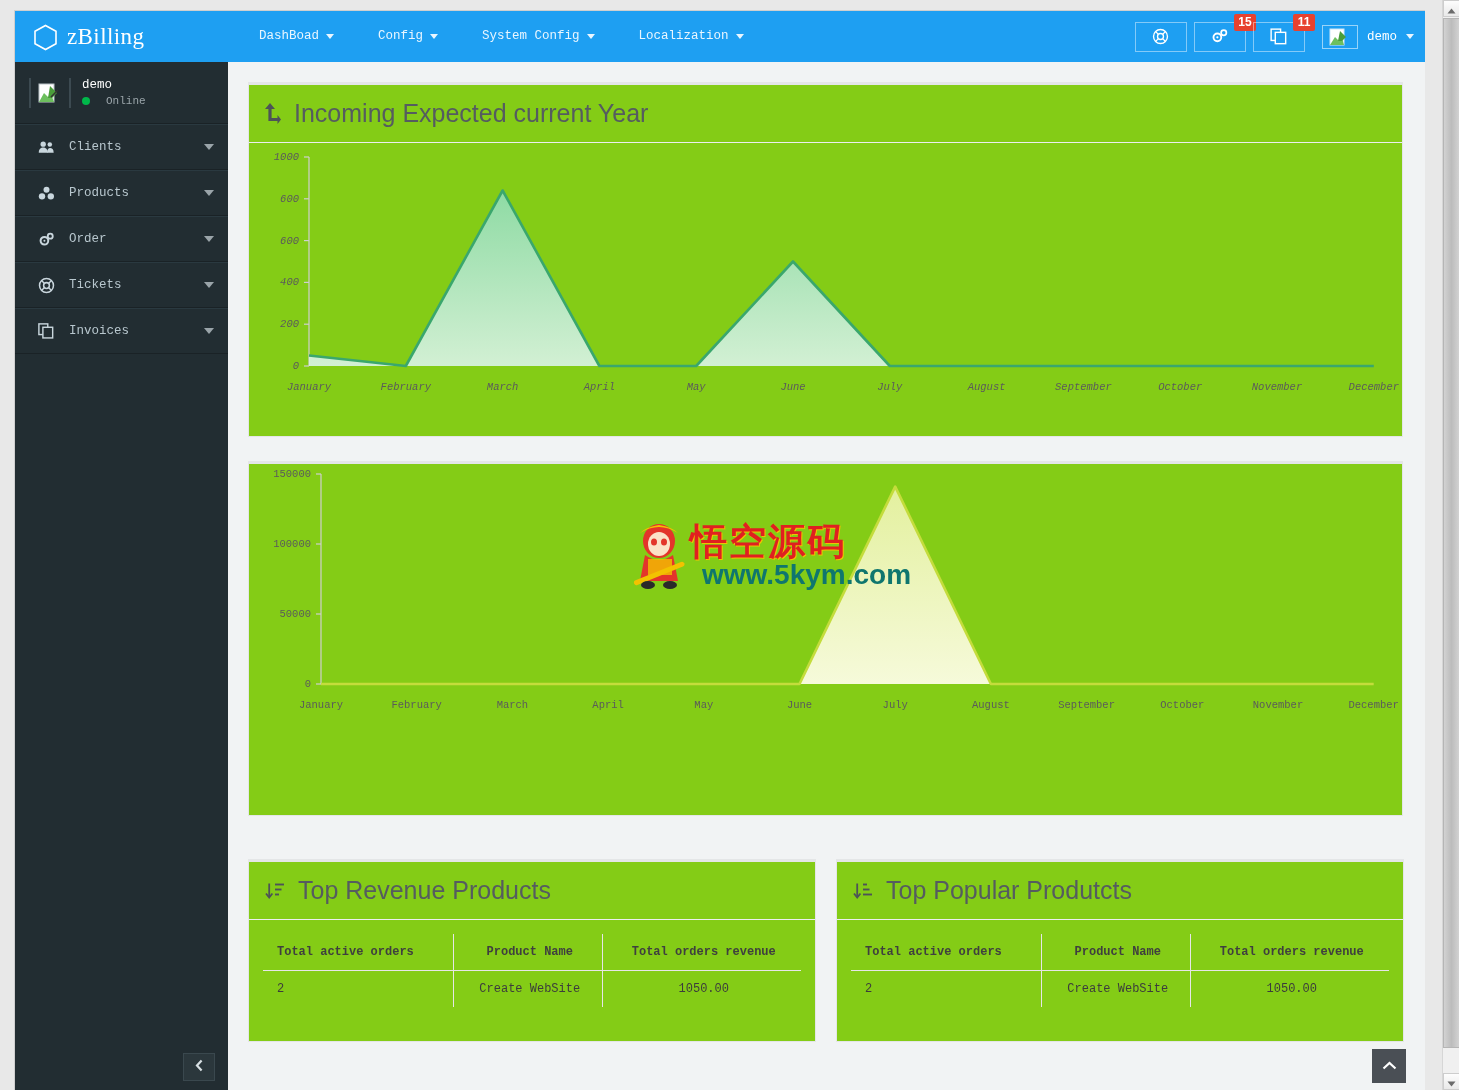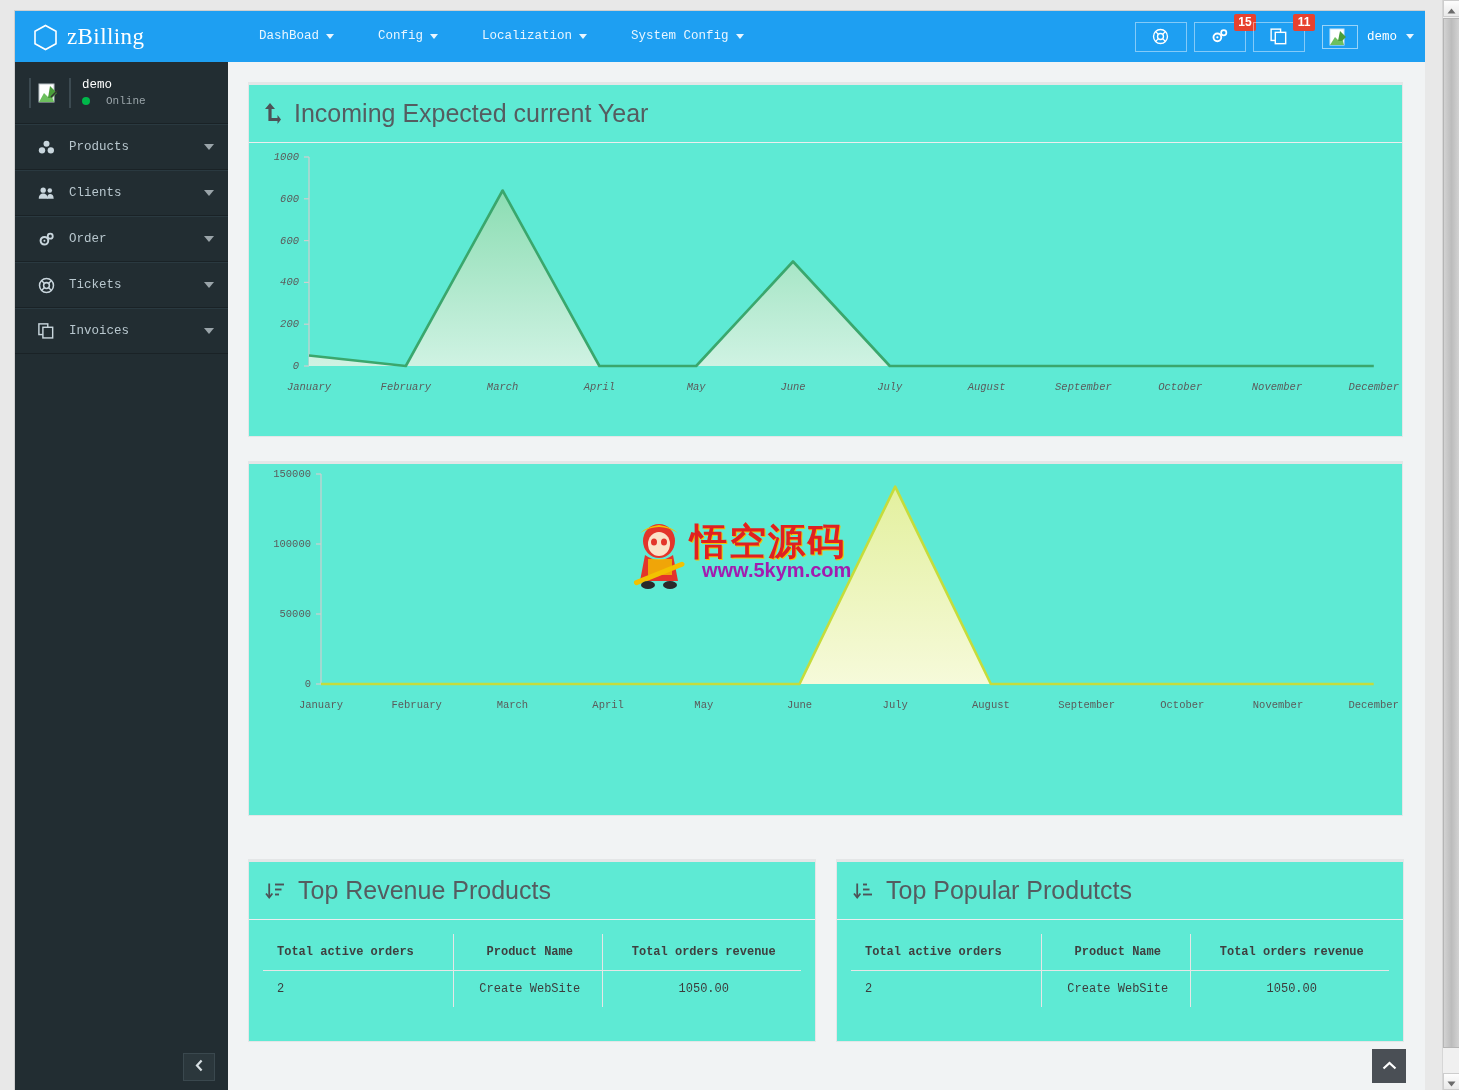--- a/index.html
+++ b/index.html
@@ -185,21 +185,21 @@
   
   #content {
     position: absolute; left: 213px; top: 51px;
     width: 1198px; height: 1029px;
     background: #f1f3f4;
     overflow: hidden;
   }
 
   .card {
     position: absolute;
-    background: #5eead4;
+    background: #84cc16;
     border: 1px solid #e4e6e7;
     border-top: 3px solid #e4e6e7;
   }
   .card-header {
     height: 58px;
     display: flex; align-items: center;
     padding: 0 16px;
     gap: 13px;
     border-bottom: 1px solid #eceeef;
   }
@@ -260,23 +260,23 @@
     font-family: "Liberation Serif", serif;
     font-size: 37px;
     font-weight: bold;
     color: #e02020;
     letter-spacing: 2px;
     text-shadow: 1px 1px 0 #f2c200;
   }
   #watermark .wm-url {
     position: absolute; left: 70px; top: 42px;
     font-family: "Liberation Sans", sans-serif;
-    font-size: 20px;
+    font-size: 28px;
     font-weight: bold;
-    color: #a21caf;
+    color: #0f766e;
   }
 
   
   #scrolltop {
     position: absolute;
     right: 20px; bottom: 8px;
     width: 34px; height: 34px;
     background: #4a4f55;
     display: flex; align-items: center; justify-content: center;
     color: #fff;
@@ -329,25 +329,25 @@
       <div id="navmenu">
         <div class="navitem">
           <span>DashBoad</span>
           <span class="caret"></span>
         </div>
         <div class="navitem">
           <span>Config</span>
           <span class="caret"></span>
         </div>
         <div class="navitem">
+          <span>System Config</span>
+          <span class="caret"></span>
+        </div>
+        <div class="navitem">
           <span>Localization</span>
-          <span class="caret"></span>
-        </div>
-        <div class="navitem">
-          <span>System Config</span>
           <span class="caret"></span>
         </div>
       </div>
 
       <div id="navright">
 
         <div class="navbtn">
           <span>
             <svg width="17" height="17" viewBox="0 0 20 20">
               <circle cx="10" cy="10" r="8.2" fill="none" stroke="#fff" stroke-width="1.6"></circle>
@@ -410,40 +410,40 @@
           <span class="uname">demo</span>
           <span class="ustatus">
             <span class="dot"></span>
             <span>Online</span>
           </span>
         </div>
       </div>
 
       <div class="sideitem">
         <span class="ico">
-          <svg width="17" height="15" viewBox="0 0 18 16">
-            <circle cx="9" cy="4" r="3.2" fill="#c9d6dd"></circle>
-            <circle cx="4.2" cy="11" r="3.4" fill="#c9d6dd"></circle>
-            <circle cx="13.6" cy="11" r="3.4" fill="#c9d6dd"></circle>
-          </svg>
-        </span>
-        <span class="lbl">Products</span>
-        <span class="sidecaret"></span>
-      </div>
-
-      <div class="sideitem">
-        <span class="ico">
           <svg width="17" height="14" viewBox="0 0 18 14">
             <circle cx="5.5" cy="4" r="2.8" fill="#c9d6dd"></circle>
             <circle cx="12.5" cy="4.3" r="2.4" fill="#c9d6dd"></circle>
             <path d="M0.8 13 C0.8 9.2 3 7.6 5.5 7.6 C8 7.6 10.2 9.2 10.2 13 Z" fill="#c9d6dd"></path>
             <path d="M9.5 13 C9.5 9.8 11 8.1 12.8 8.1 C14.8 8.1 16.6 9.6 16.6 13 Z" fill="#c9d6dd"></path>
           </svg>
         </span>
         <span class="lbl">Clients</span>
+        <span class="sidecaret"></span>
+      </div>
+
+      <div class="sideitem">
+        <span class="ico">
+          <svg width="17" height="15" viewBox="0 0 18 16">
+            <circle cx="9" cy="4" r="3.2" fill="#c9d6dd"></circle>
+            <circle cx="4.2" cy="11" r="3.4" fill="#c9d6dd"></circle>
+            <circle cx="13.6" cy="11" r="3.4" fill="#c9d6dd"></circle>
+          </svg>
+        </span>
+        <span class="lbl">Products</span>
         <span class="sidecaret"></span>
       </div>
 
       <div class="sideitem">
         <span class="ico">
           <svg width="17" height="15" viewBox="0 0 20 18">
             <circle cx="7.5" cy="10.5" r="4.6" fill="none" stroke="#c9d6dd" stroke-width="2.4"></circle>
             <circle cx="7.5" cy="10.5" r="1.2" fill="#c9d6dd"></circle>
             <circle cx="14.5" cy="5" r="3" fill="none" stroke="#c9d6dd" stroke-width="2.2"></circle>
           </svg>

